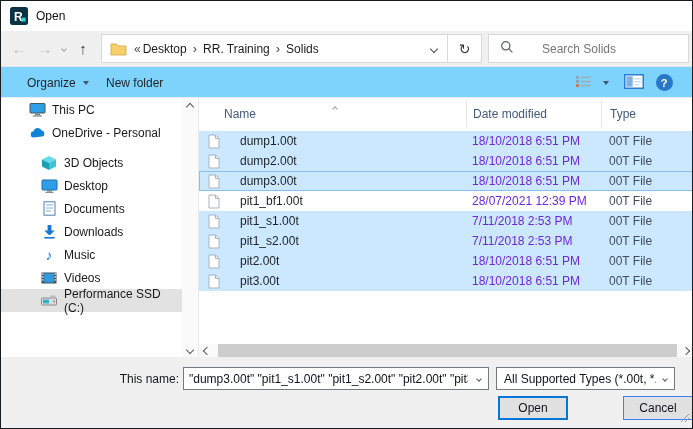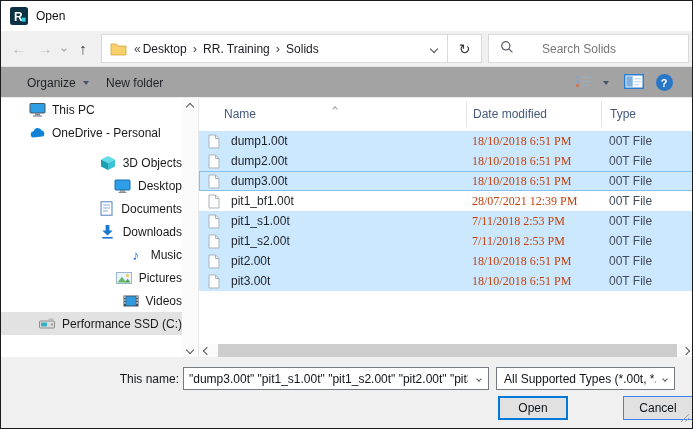--- a/index.html
+++ b/index.html
@@ -33,56 +33,56 @@
   .crumb-ovf{color:#4a4a4a;padding-right:2px;}
   .addr-spacer{flex:1;}
   .addr-drop{width:27px;height:100%;display:flex;align-items:center;justify-content:center;}
   .refresh{position:absolute;left:446px;top:3px;width:35px;height:29px;background:#fff;border:1px solid #d9d9d9;
            display:flex;align-items:center;justify-content:center;font-size:14px;color:#33373b;}
   .search{position:absolute;left:487px;top:3px;width:201px;height:29px;background:#fff;border:1px solid #d9d9d9;
           display:flex;align-items:center;padding-left:11px;}
   .search input{border:none;outline:none;flex:1;font:12px "Liberation Sans",sans-serif;color:#1a1a1a;margin-left:26px;min-width:0;background:transparent;}
   .search input::placeholder{color:#767676;}
   
-  .toolbar{position:absolute;left:0;top:65px;width:100%;height:32px;background:#a3a3a3;
+  .toolbar{position:absolute;left:0;top:65px;width:100%;height:32px;background:#7dd3fc;
            border-top:1px solid #e4e4e4;border-bottom:1px solid #ececec;}
   .tbtn{position:absolute;top:0;height:31px;display:flex;align-items:center;color:#1e2228;}
   .tb-org{left:18px;padding:0 8px;gap:7px;}
   .tb-new{left:97px;padding:0 8px;}
   .tri{width:0;height:0;border-left:3.5px solid transparent;border-right:3.5px solid transparent;border-top:4.5px solid #44546a;display:inline-block;}
   .tb-views{left:570px;width:24px;justify-content:center;}
   .tb-views-drop{left:596px;width:18px;justify-content:center;}
   .tb-pane{left:620px;width:26px;justify-content:center;}
   .tb-help{left:650px;width:26px;justify-content:center;}
   .helpcircle{width:17px;height:17px;border-radius:50%;background:#2877c8;color:#fff;font-size:11px;font-weight:bold;
               display:flex;align-items:center;justify-content:center;}
   
   .sidebar{position:absolute;left:0;top:97px;width:181px;height:259px;background:#fff;}
   .sitem{height:23px;display:flex;align-items:center;padding-left:27px;}
   .sitem.gap{margin-bottom:7px;}
-  .sitem.child{padding-left:23px;justify-content:flex-end;}
+  .sitem.child{padding-left:39px;}
   .sitem.selected{background:#e2e2e2;}
   .sico{width:18px;display:inline-flex;justify-content:center;margin-right:6px;flex:none;}
   .note{color:#1777d2;font-size:14px;line-height:1;}
   .vtrack{position:absolute;left:181px;top:97px;width:15px;height:259px;background:#fafafa;}
   .sb-arrow{position:absolute;left:181px;width:15px;height:14px;display:flex;align-items:center;justify-content:center;}
   .sb-up{top:99px;} .sb-down{top:342px;}
   .vsep{position:absolute;left:197px;top:97px;width:1px;height:259px;background:#e8e8e8;}
   
   .hdr{position:absolute;left:198px;top:100px;width:494px;height:26px;display:flex;color:#44597c;}
   .hdr .h-name{width:267px;padding-left:25px;display:flex;align-items:center;}
   .hdr .h-date{width:135px;padding-left:6px;display:flex;align-items:center;border-left:1px solid #e5e5e5;}
   .hdr .h-type{flex:1;padding-left:8px;display:flex;align-items:center;border-left:1px solid #e5e5e5;}
   .sortcaret{position:absolute;left:332px;top:99px;}
   .rows{position:absolute;left:198px;top:130px;width:494px;}
   .row{height:20px;display:flex;align-items:stretch;}
   .row.sel{background:#cce8ff;}
   .row.focus{box-shadow:inset 0 0 0 1px #86c1ed;}
-  .c-name{width:267px;display:flex;align-items:center;padding-left:9px;gap:11px;color:#1d2126;}
-  .c-date{width:135px;padding-left:6px;display:flex;align-items:center;color:#c2410c;font-family:Liberation Serif, serif;}
+  .c-name{width:267px;display:flex;align-items:center;padding-left:9px;gap:20px;color:#1d2126;}
+  .c-date{width:135px;padding-left:6px;display:flex;align-items:center;color:#6d28d9;}
   .c-type{flex:1;padding-left:8px;display:flex;align-items:center;color:#414c59;}
   .fico{display:inline-flex;flex:none;}
   .hscroll{position:absolute;left:198px;top:343px;width:494px;height:13px;background:#fafafa;}
   .hs-left{position:absolute;left:0;top:0;width:15px;height:13px;display:flex;align-items:center;justify-content:center;}
   .hs-right{position:absolute;right:0;top:0;width:15px;height:13px;display:flex;align-items:center;justify-content:center;}
   .hs-thumb{position:absolute;left:19px;right:16px;top:0;height:13px;background:#cdcdcd;}
   
   .bottom{position:absolute;left:0;top:356px;width:100%;height:73px;background:#f0f0f0;}
   .fnlabel{position:absolute;left:96px;top:371px;width:82px;text-align:right;color:#14161a;}
   .fninput{position:absolute;left:182px;top:366px;width:306px;height:23px;background:#fff;border:1px solid #747a80;
@@ -260,31 +260,20 @@
     </div>
     <div class="sitem child">
       <span class="sico">
           <span class="note">♪</span>
         </span>
       <span>Music</span>
     </div>
     <div class="sitem child">
       <span class="sico">
         <svg width="16" height="12" viewBox="0 0 16 12">
-          <rect x="0.5" y="0.5" width="15" height="11" fill="#e8f4fc" stroke="#9db8cc" stroke-width="1"></rect>
-          <circle cx="11.5" cy="3.6" r="1.5" fill="#f5c242"></circle>
-          <path d="M1.5 10.5 L6 4.8 l4 5.7 z" fill="#66b266"></path>
-          <path d="M8.5 10.5 l3.2-3.8 2.8 3.8 z" fill="#4d9e4d"></path>
-        </svg>
-      </span>
-      <span>Pictures</span>
-    </div>
-    <div class="sitem child">
-      <span class="sico">
-        <svg width="16" height="12" viewBox="0 0 16 12">
           <rect x="0.5" y="0.5" width="15" height="11" fill="#46505c"></rect>
           <rect x="3.2" y="1.5" width="9.6" height="9" fill="#2f9ade"></rect>
           <rect x="1.2" y="1.3" width="1.4" height="1.6" fill="#d8e6f2"></rect>
             <rect x="1.2" y="4.2" width="1.4" height="1.6" fill="#d8e6f2"></rect>
           <rect x="1.2" y="7.1" width="1.4" height="1.6" fill="#d8e6f2"></rect>
             <rect x="13.4" y="1.3" width="1.4" height="1.6" fill="#d8e6f2"></rect>
           <rect x="13.4" y="4.2" width="1.4" height="1.6" fill="#d8e6f2"></rect>
             <rect x="13.4" y="7.1" width="1.4" height="1.6" fill="#d8e6f2"></rect>
         </svg>
       </span>

